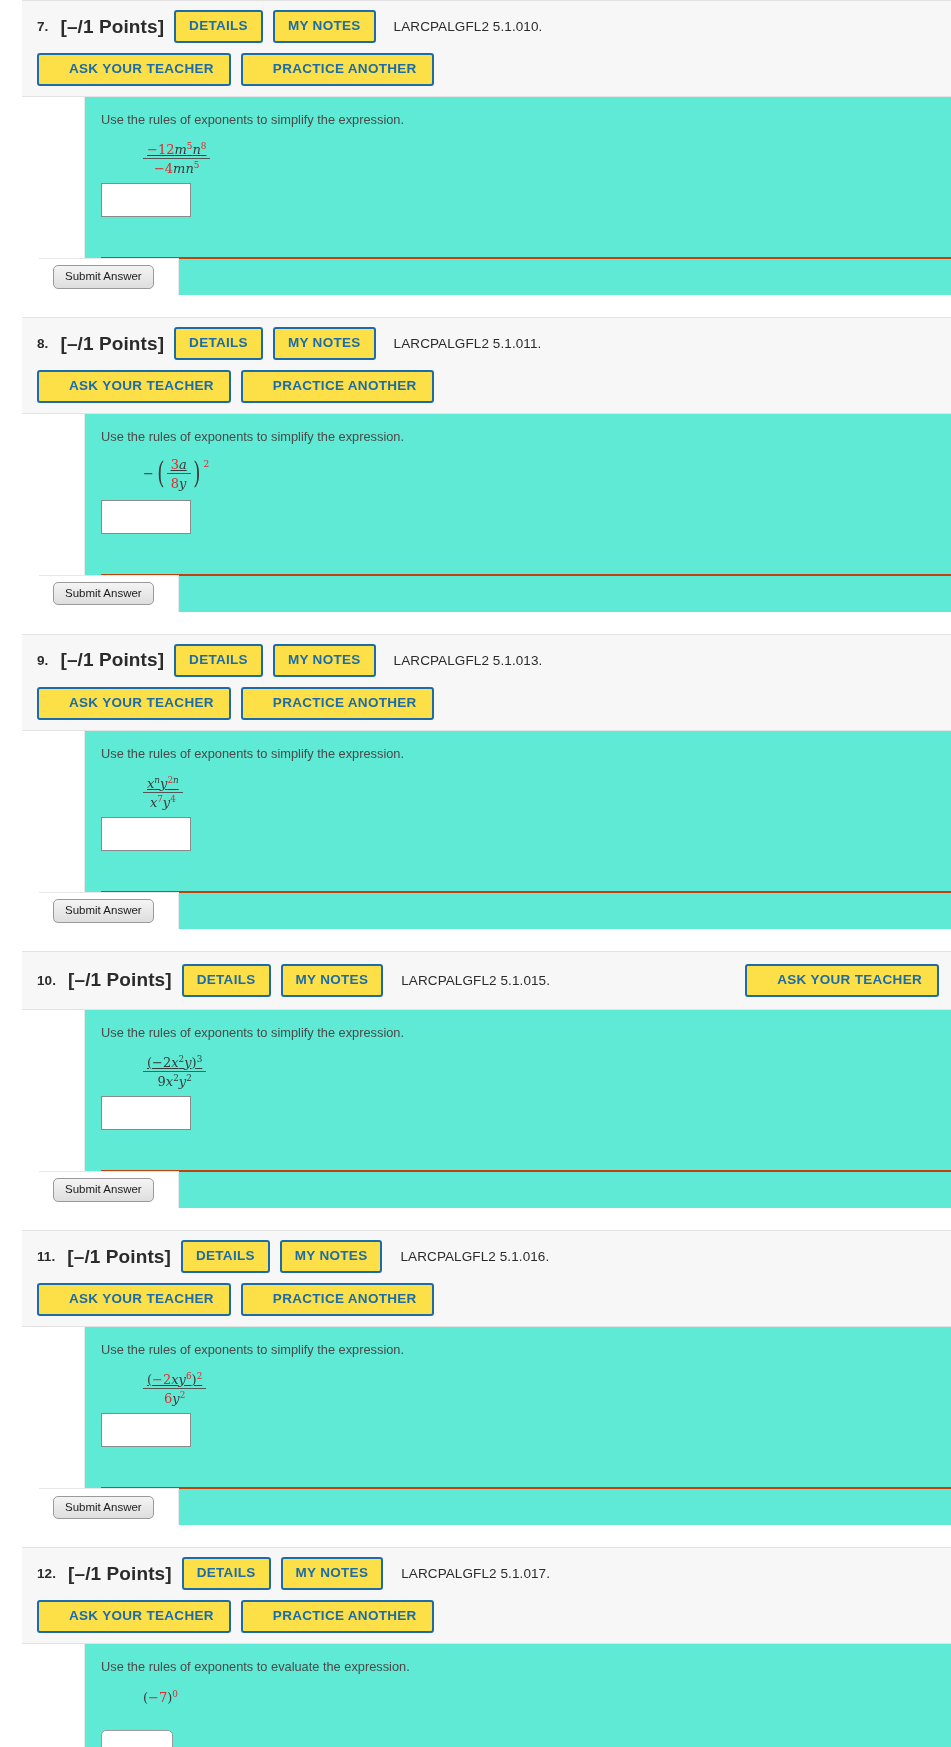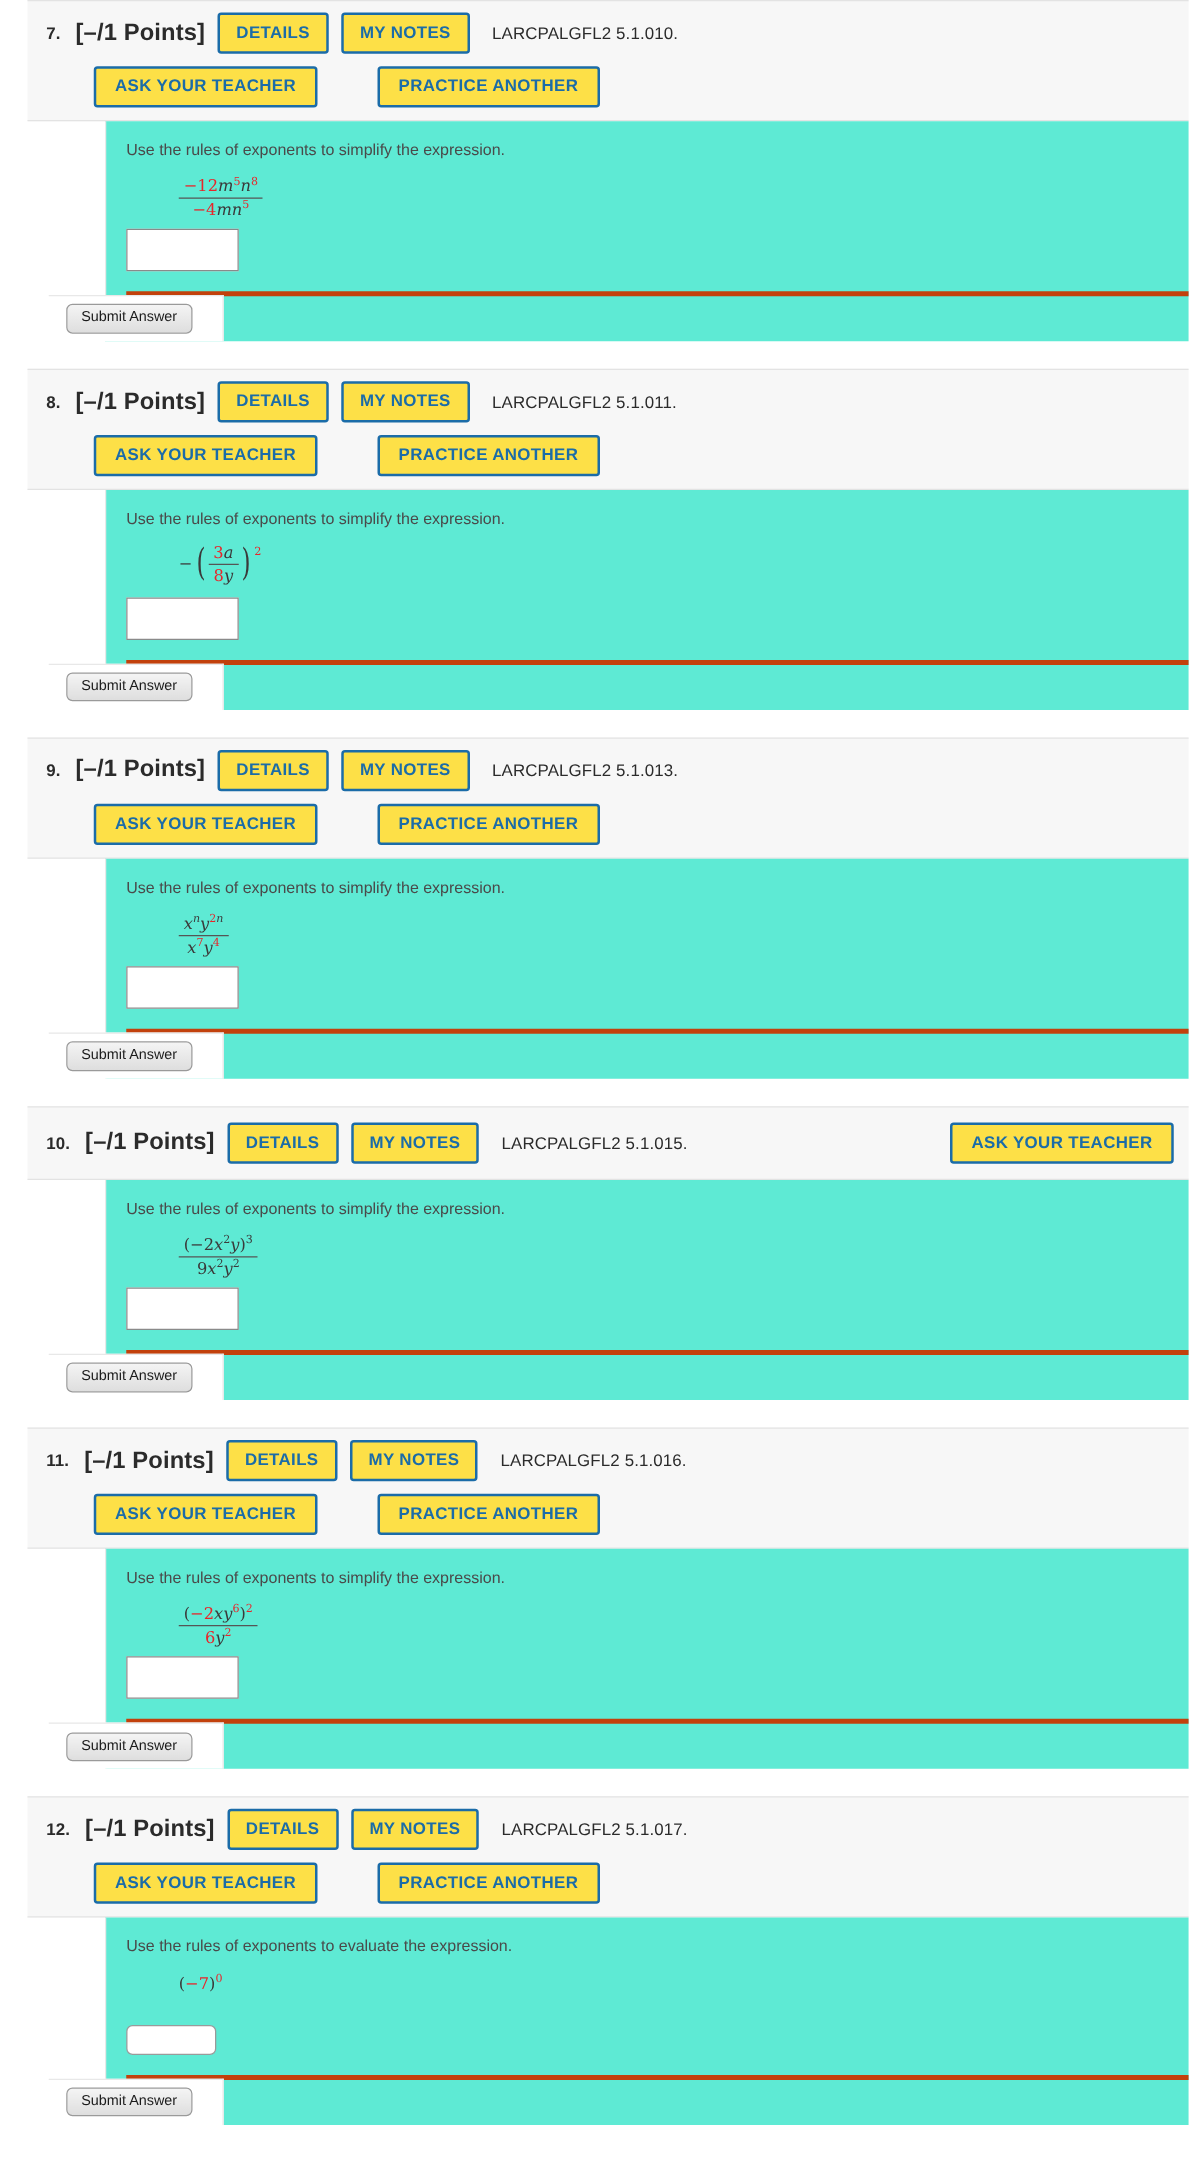--- a/index.html
+++ b/index.html
@@ -84,23 +84,22 @@
     font-weight: bold;
     letter-spacing: 0.3px;
     padding: 8px 13px 8px 13px;
     white-space: nowrap;
     cursor: pointer;
     line-height: 1.1;
     box-sizing: border-box;
     height: 33px;
   }
   .btn-outline.wide {
-    padding-left: 15px;
+    padding-left: 30px;
     padding-right: 15px;
-    margin-left: 38px;
   }
   .q-code {
     font-size: 13.5px;
     font-weight: normal;
     color: #2b2b2b;
     white-space: nowrap;
     margin-left: 8px;
     letter-spacing: 0.1px;
   }
   .header-row-2 {
@@ -143,20 +142,21 @@
     display: inline-flex;
     flex-direction: column;
     align-items: center;
     vertical-align: middle;
     line-height: 1;
   }
   .frac .num {
     padding: 0 4px 2px 4px;
     border-bottom: 1px solid #555;
     white-space: nowrap;
+    text-decoration: underline;
   }
   .frac .den {
     padding: 3px 4px 0 4px;
     white-space: nowrap;
   }
   .red { color: #e8252a; }
   .dark { color: #3a3a3a; }
   .var {
     font-style: italic;
     font-family: "DejaVu Serif", serif;
@@ -212,22 +212,22 @@
   .answer-box.rounded {
     width: 72px;
     height: 24px;
     border-radius: 5px;
     border: 1px solid #9a9a9a;
   }
 
   
   .submit-row {
     position: relative;
-    margin-top: 16px;
-    border-top: 4px solid #c2410c;
+    margin-top: 40px;
+    border-top: 2px solid #c2410c;
     height: 36px;
   }
   .submit-cell {
     position: absolute;
     left: -62px;
     top: -1px;
     width: 140px;
     height: 37px;
     border-top: 1px solid #e8e8e8;
     border-right: 1px solid #e8e8e8;

